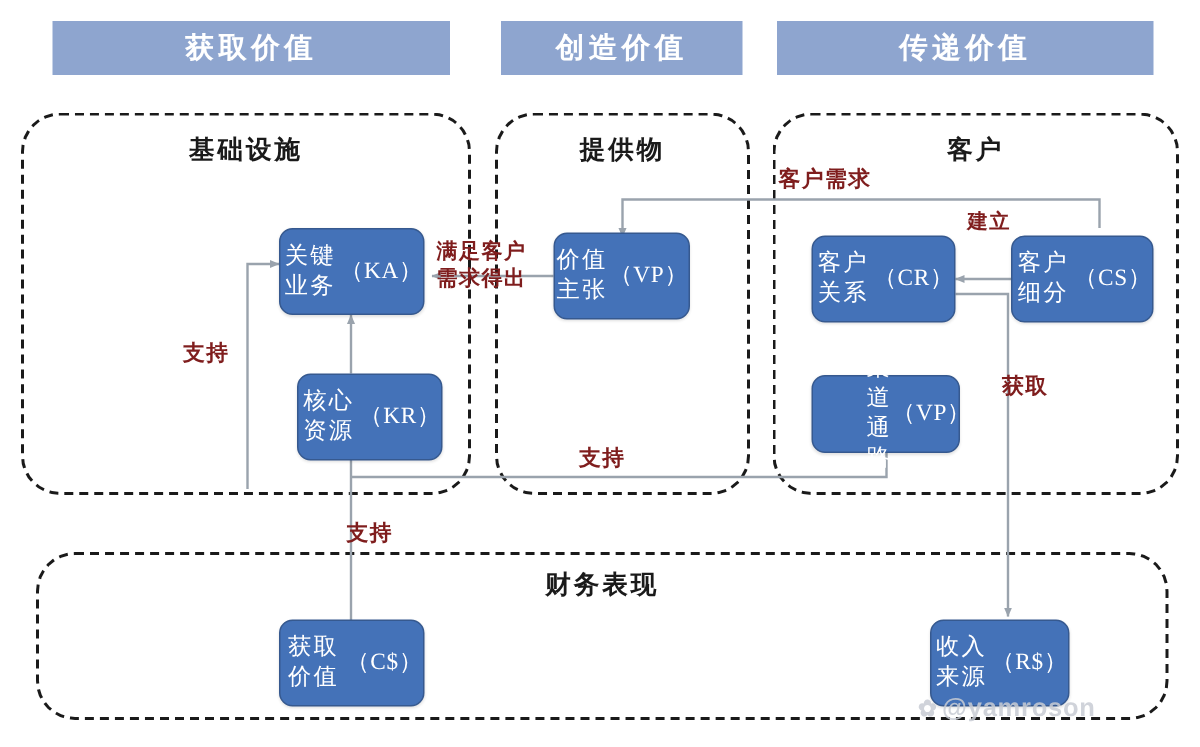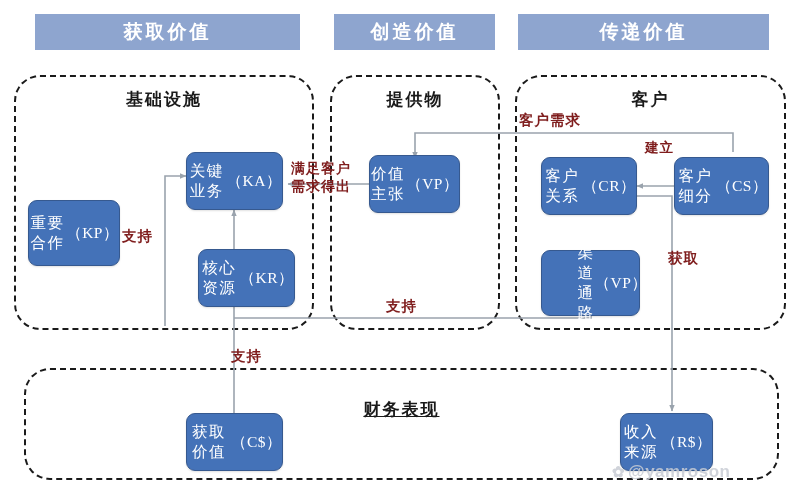--- a/index.html
+++ b/index.html
@@ -129,21 +129,21 @@
 
   <div class="group" style="left:330px; top:75px; width:170px; height:255px;">
     <div class="group-title">提供物</div>
   </div>
 
   <div class="group" style="left:515px; top:75px; width:271px; height:255px;">
     <div class="group-title">客户</div>
   </div>
 
   <div class="group" style="left:24px; top:368px; width:755px; height:112px;">
-    <div class="group-title" style="top:28px;text-decoration:underline;">财务表现</div>
+    <div class="group-title" style="top:8px;">财务表现</div>
   </div>
 
   <svg id="wires" viewBox="0 0 800 498">
     <defs>
       <marker id="arrow" markerWidth="7" markerHeight="7" refX="6" refY="3.1" orient="auto" markerUnits="userSpaceOnUse">
         <path d="M0,0.4 L6.4,3.1 L0,5.8 z" fill="#9aa3ad"></path>
       </marker>
     </defs>
     <g fill="none" stroke="#9aa3ad" stroke-width="1.6" marker-end="url(#arrow)">
 
@@ -158,24 +158,20 @@
       <path d="M733,152 L733,133 L415,133 L415,158"></path>
 
       <path d="M674,186 L637,186"></path>
 
       <path d="M637,196 L672,196 L672,411"></path>
 
       <path d="M234,318 L591,318 L591,295"></path>
     </g>
   </svg>
 
-  <div class="node" style="left:28px; top:200px; width:92px; height:66px;">
-    <span>重要合作</span>
-    <span class="code">（KP）</span>
-  </div>
 
   <div class="node" style="left:186px; top:152px; width:97px; height:58px;">
     <span>关键业务</span>
     <span class="code">（KA）</span>
   </div>
 
   <div class="node" style="left:186px; top:249px; width:97px; height:58px;margin-left:12px;">
     <span>核心资源</span>
     <span class="code">（KR）</span>
   </div>
@@ -188,21 +184,21 @@
   <div class="node" style="left:541px; top:157px; width:96px; height:58px;">
     <span>客户关系</span>
     <span class="code">（CR）</span>
   </div>
 
   <div class="node" style="left:674px; top:157px; width:95px; height:58px;">
     <span>客户细分</span>
     <span class="code">（CS）</span>
   </div>
 
-  <div class="node" style="left:541px; top:250px; width:99px; height:66px;padding-left:44px;">
+  <div class="node" style="left:541px; top:250px; width:99px; height:52px;padding-left:44px;">
     <span>渠道通路</span>
     <span class="code">（VP）</span>
   </div>
 
   <div class="node" style="left:186px; top:413px; width:97px; height:58px;">
     <span>获取价值</span>
     <span class="code">（C$）</span>
   </div>
 
   <div class="node" style="left:620px; top:413px; width:93px; height:58px;">

